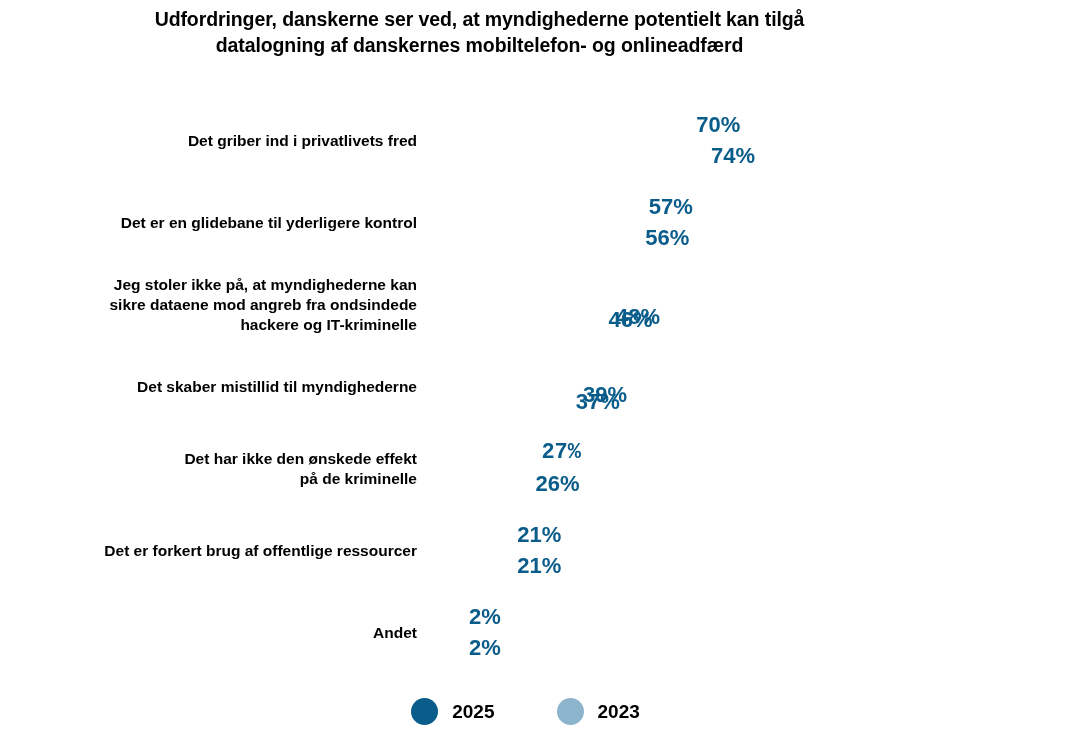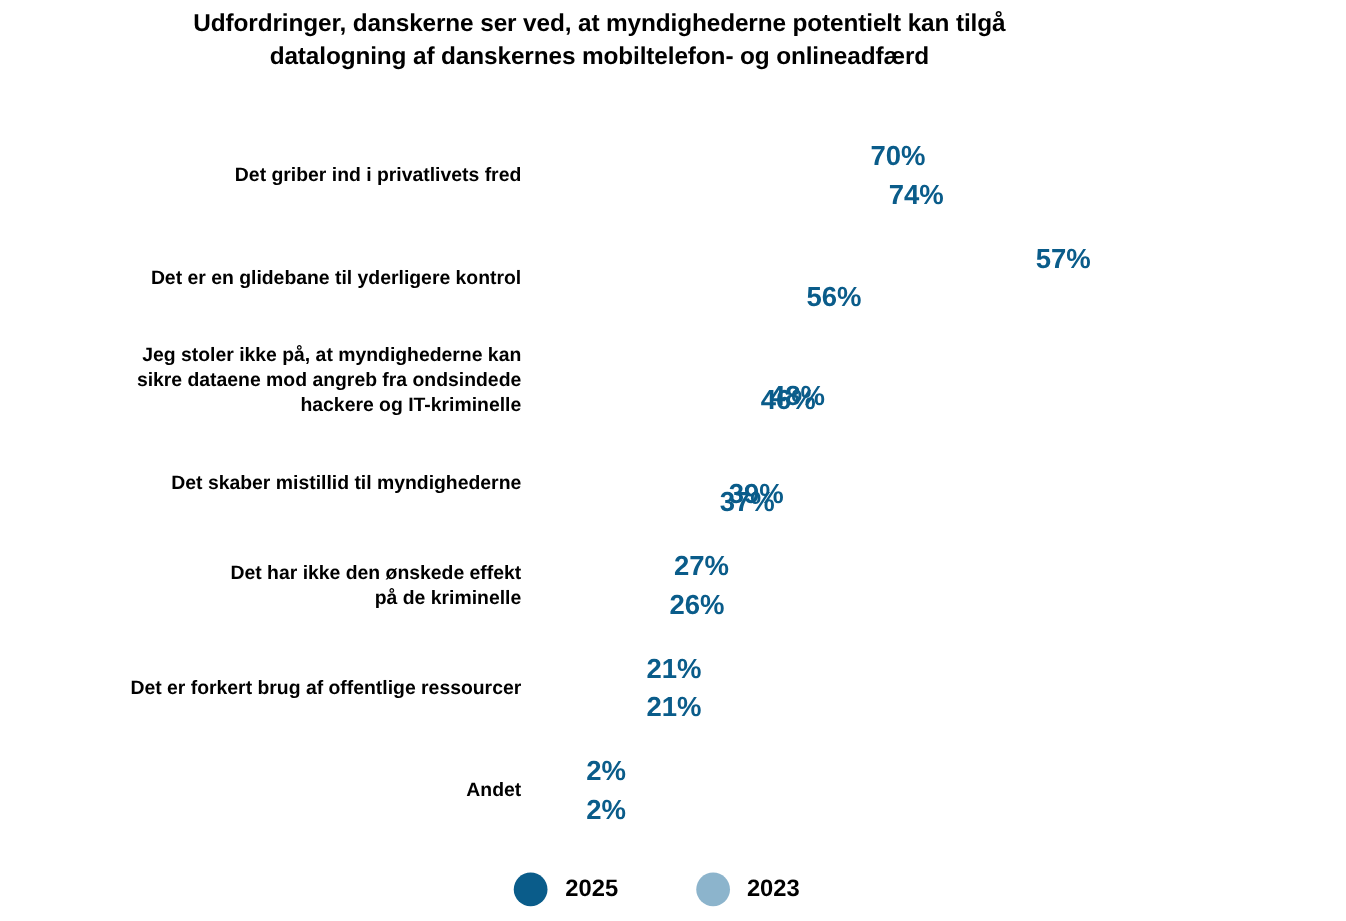--- a/index.html
+++ b/index.html
@@ -130,21 +130,21 @@
         <span class="bar s2025" style="width: 511.7px;"></span>
         <span class="bar-value">70%</span>
       </div>
       <div class="bar-row" style="top: 31px;">
         <span class="bar s2023" style="width: 540.94px;"></span>
         <span class="bar-value">74%</span>
       </div>
     </div>
     <div class="cat-group" style="top: 94px;">
       <div class="cat-label" style="top: 18.5px;">Det er en glidebane til yderligere kontrol</div>
-      <div class="bar-row" style="top: 0px; align-items: flex-end;">
+      <div class="bar-row" style="top: 0px;">
         <span class="bar s2025" style="width: 416.67px;"></span>
         <span class="bar-value">57%</span>
       </div>
       <div class="bar-row" style="top: 31px;">
         <span class="bar s2023" style="width: 409.36px;"></span>
         <span class="bar-value">56%</span>
       </div>
     </div>
     <div class="cat-group" style="top: 176px;">
       <div class="cat-label" style="top: -1.5px;">Jeg stoler ikke på, at myndighederne kan
@@ -166,21 +166,21 @@
         <span class="bar-value">39%</span>
       </div>
       <div class="bar-row" style="top: 31px;">
         <span class="bar s2023" style="width: 270.47px;"></span>
         <span class="bar-value">37%</span>
       </div>
     </div>
     <div class="cat-group" style="top: 340px;">
       <div class="cat-label" style="top: 8.5px;">Det har ikke den ønskede effekt
 på de kriminelle</div>
-      <div class="bar-row" style="top: 0px;">
+      <div class="bar-row" style="top: 0px; font-family: Liberation Mono, monospace;">
         <span class="bar s2025" style="width: 197.37px;"></span>
         <span class="bar-value">27%</span>
       </div>
       <div class="bar-row" style="top: 31px;">
         <span class="bar s2023" style="width: 190.06px;"></span>
         <span class="bar-value">26%</span>
       </div>
     </div>
     <div class="cat-group" style="top: 422px;">
       <div class="cat-label" style="top: 18.5px;">Det er forkert brug af offentlige ressourcer</div>

